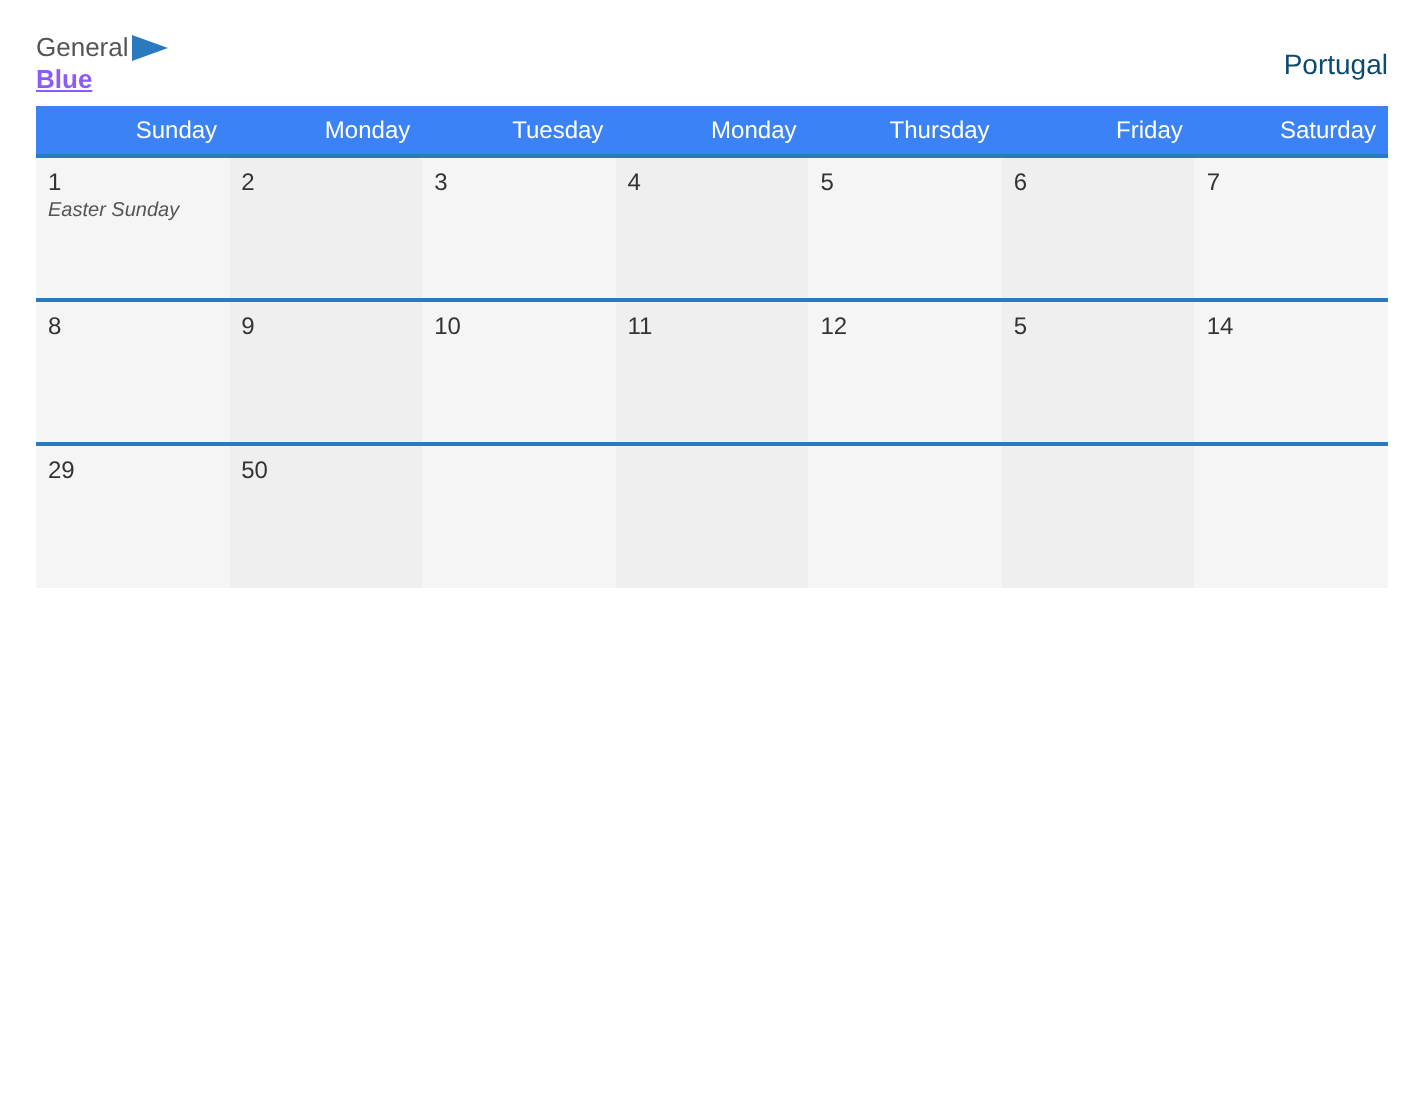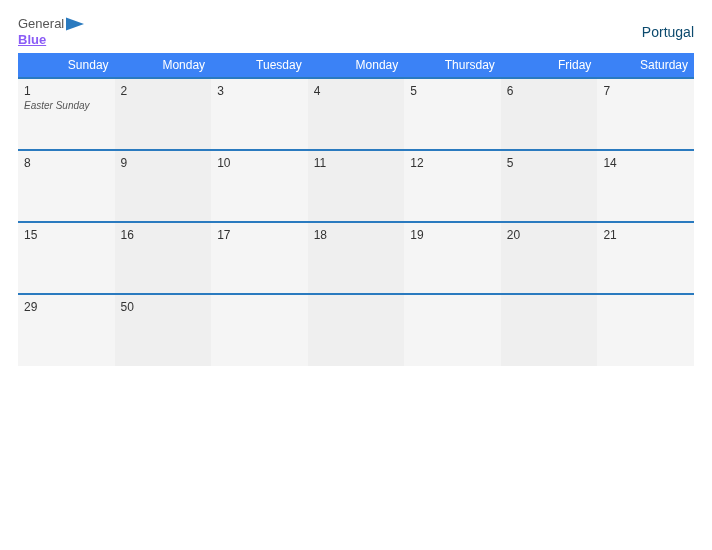--- a/index.html
+++ b/index.html
@@ -159,43 +159,20 @@
           <td>
             <span class="day-number">12</span>
           </td>
           <td>
             <span class="day-number">5</span>
           </td>
           <td>
             <span class="day-number">14</span>
           </td>
         </tr>
-        <tr>
-          <td>
-            <span class="day-number">15</span>
-          </td>
-          <td>
-            <span class="day-number">16</span>
-          </td>
-          <td>
-            <span class="day-number">17</span>
-          </td>
-          <td>
-            <span class="day-number">18</span>
-          </td>
-          <td>
-            <span class="day-number">19</span>
-          </td>
-          <td>
-            <span class="day-number">20</span>
-          </td>
-          <td>
-            <span class="day-number">21</span>
-          </td>
-        </tr>
         <tr class="last-row">
           <td>
             <span class="day-number">29</span>
           </td>
           <td>
             <span class="day-number">50</span>
           </td>
           <td></td>
           <td></td>
           <td></td>

